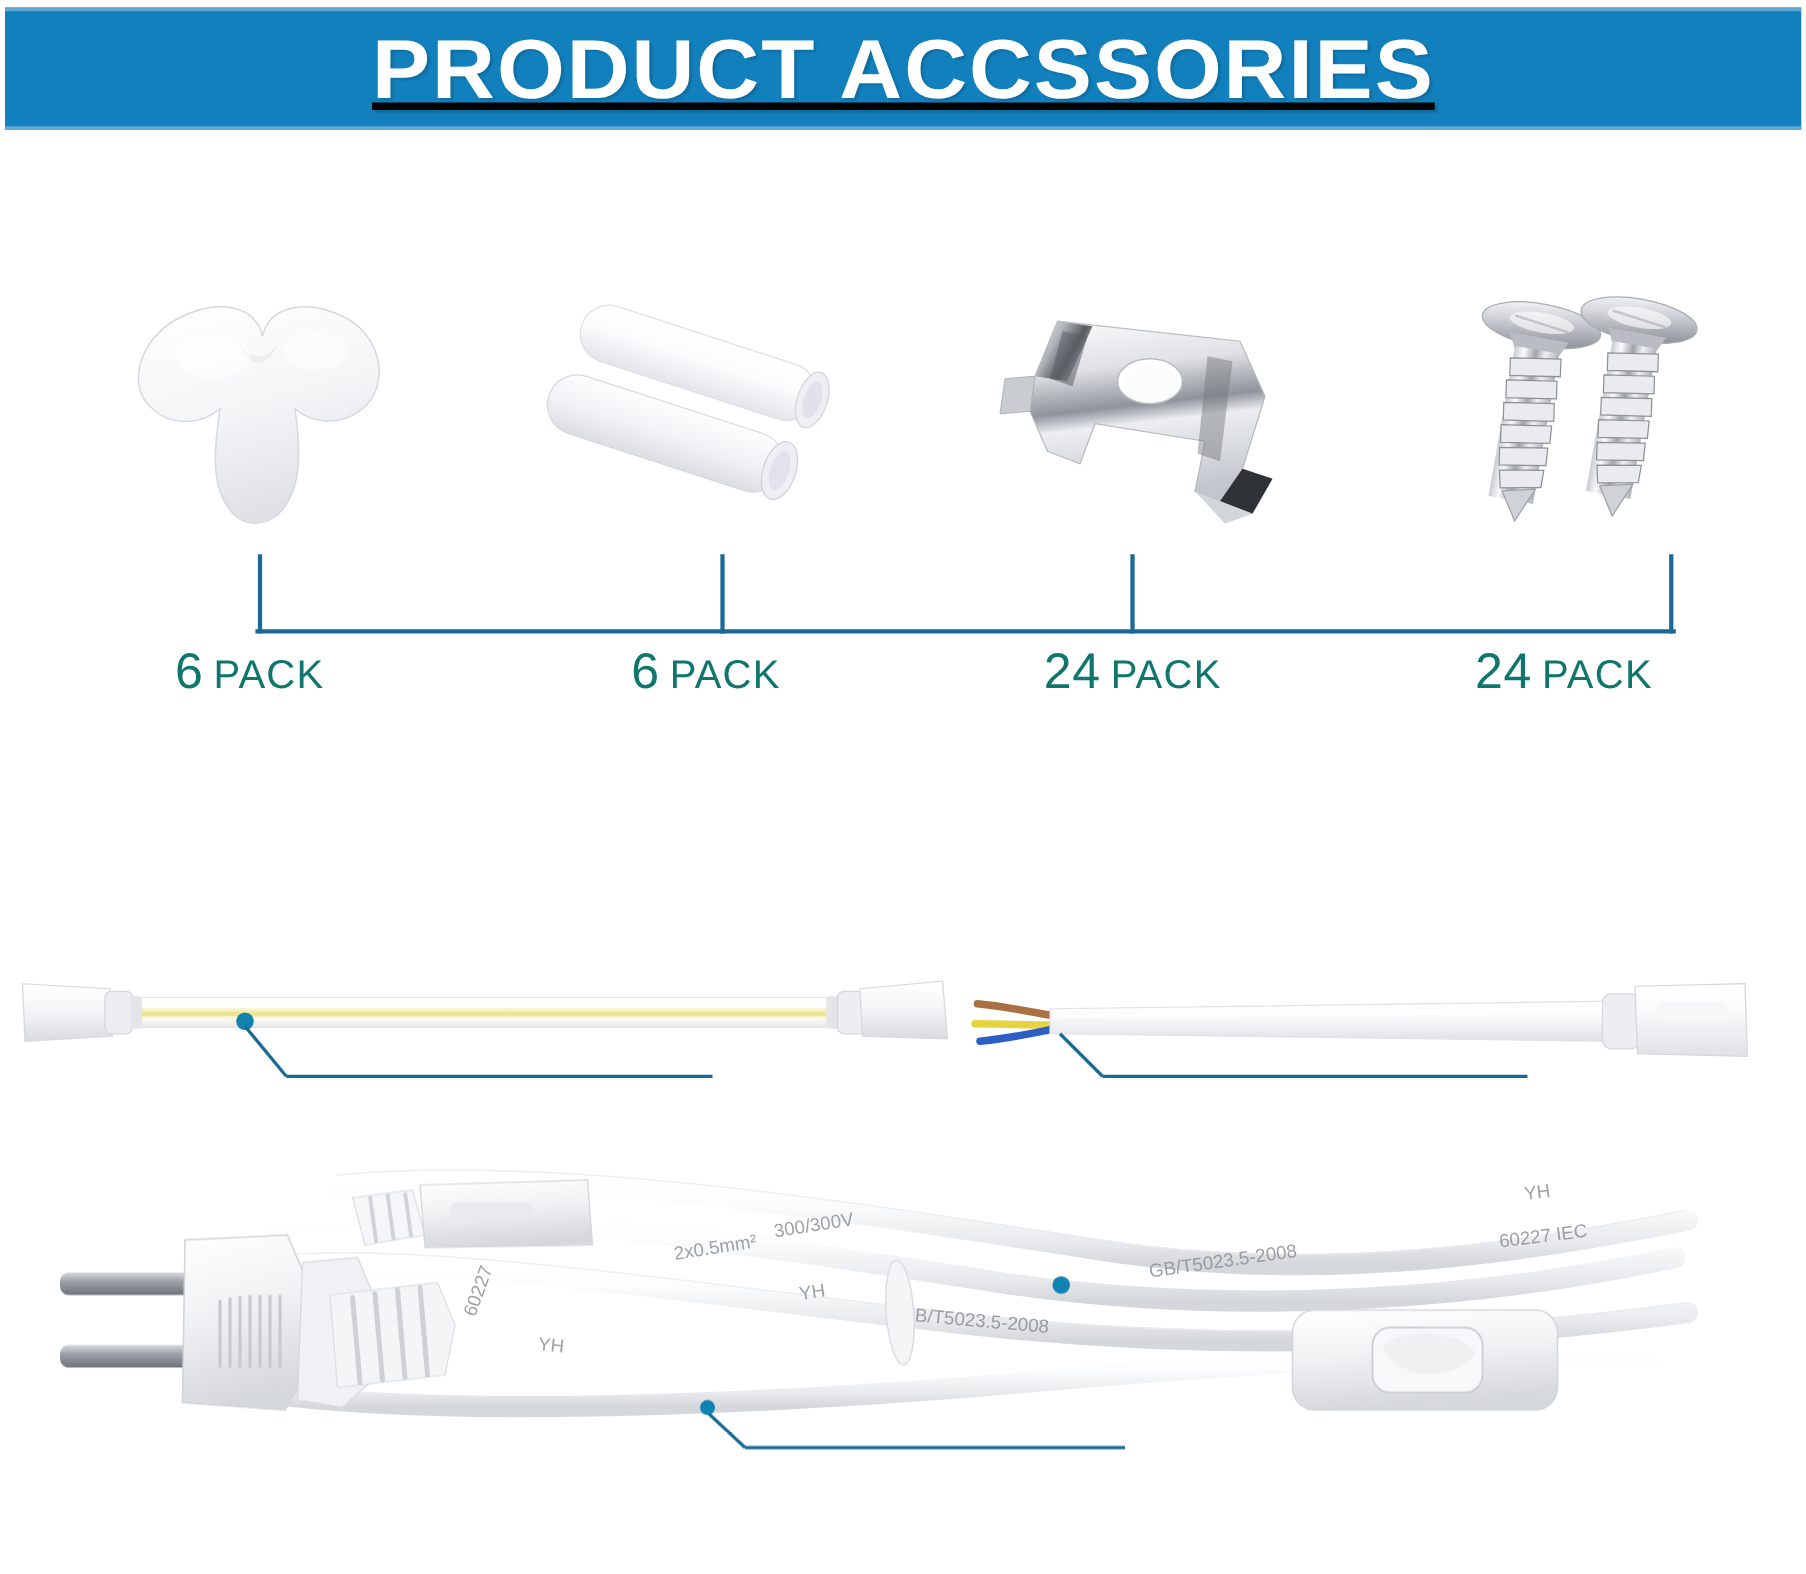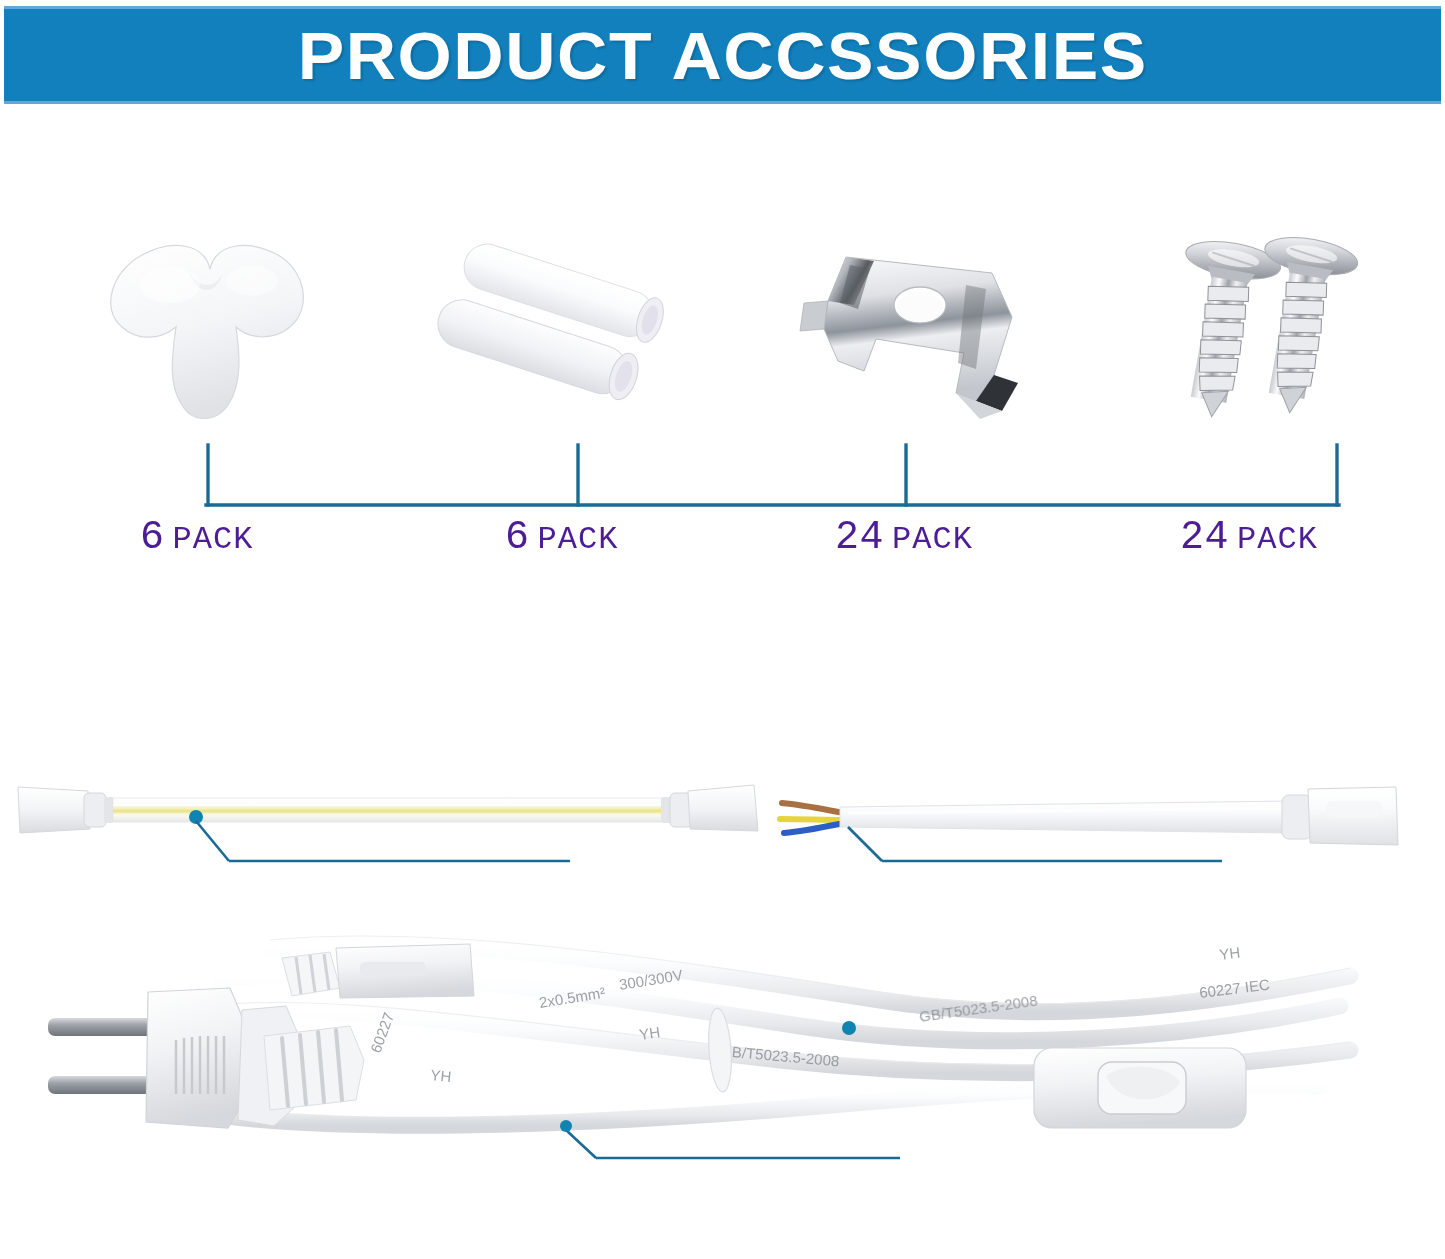--- a/index.html
+++ b/index.html
@@ -10,21 +10,21 @@
     background:#ffffff;
   }
 
   
   .banner{
     position:absolute;left:4px;top:6px;width:1437px;height:98px;
     background:#1180bd;
     border-top:3px solid #5fa9d4;
     border-bottom:3px solid #5fa9d4;
     box-sizing:border-box;
-    display:flex;align-items:center;justify-content:center;
+    display:flex;align-items:center;justify-content:center;text-decoration:underline;
   }
   .banner-title{
     color:#ffffff;
     font-size:67px;
     font-weight:bold;
     letter-spacing:1.5px;
     font-family:"Liberation Sans","DejaVu Sans",sans-serif;
     text-shadow:2px 2px 2px rgba(0,0,0,.16);
     white-space:nowrap;
     transform:scaleX(1.04);
@@ -44,23 +44,23 @@
   .cell-4{left:1120px;width:290px;}
 
   
   .bracket{position:absolute;left:0;top:435px;width:1445px;height:75px;}
   .bracket svg{display:block;}
 
   
   .pack-labels{position:absolute;left:0;top:515px;width:1445px;height:55px;}
   .pack-label{
     position:absolute;top:0;
-    color:#4c1d95;
+    color:#0f766e;
     white-space:nowrap;
-    font-family:Liberation Mono, monospace;
+    font-family:Liberation Sans, sans-serif;
   }
   .pack-label .qty{font-size:40px;letter-spacing:.5px;}
   .pack-label .word{font-size:32px;letter-spacing:1px;margin-left:8px;}
   .pl-1{left:140px;}
   .pl-2{left:505px;}
   .pl-3{left:835px;}
   .pl-4{left:1180px;}
 
   
   .cable-area{position:absolute;left:0;top:745px;width:1445px;height:514px;}

